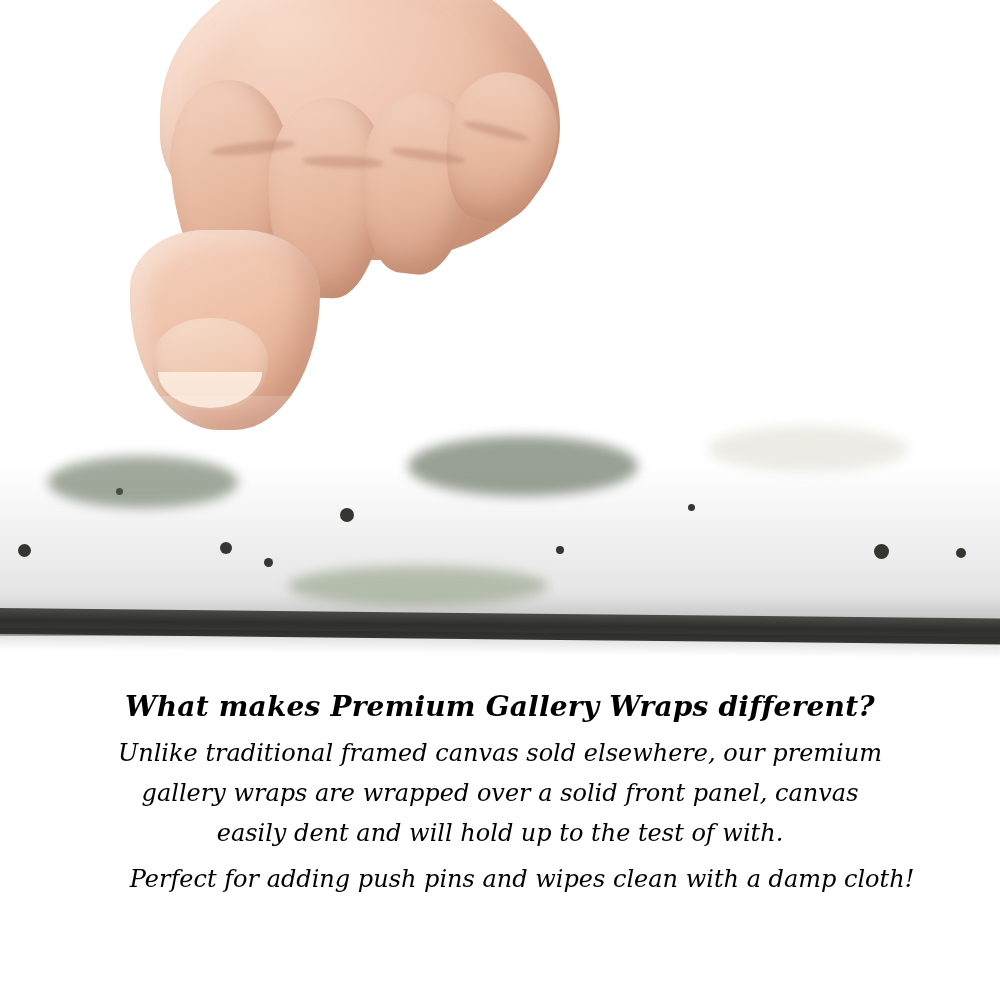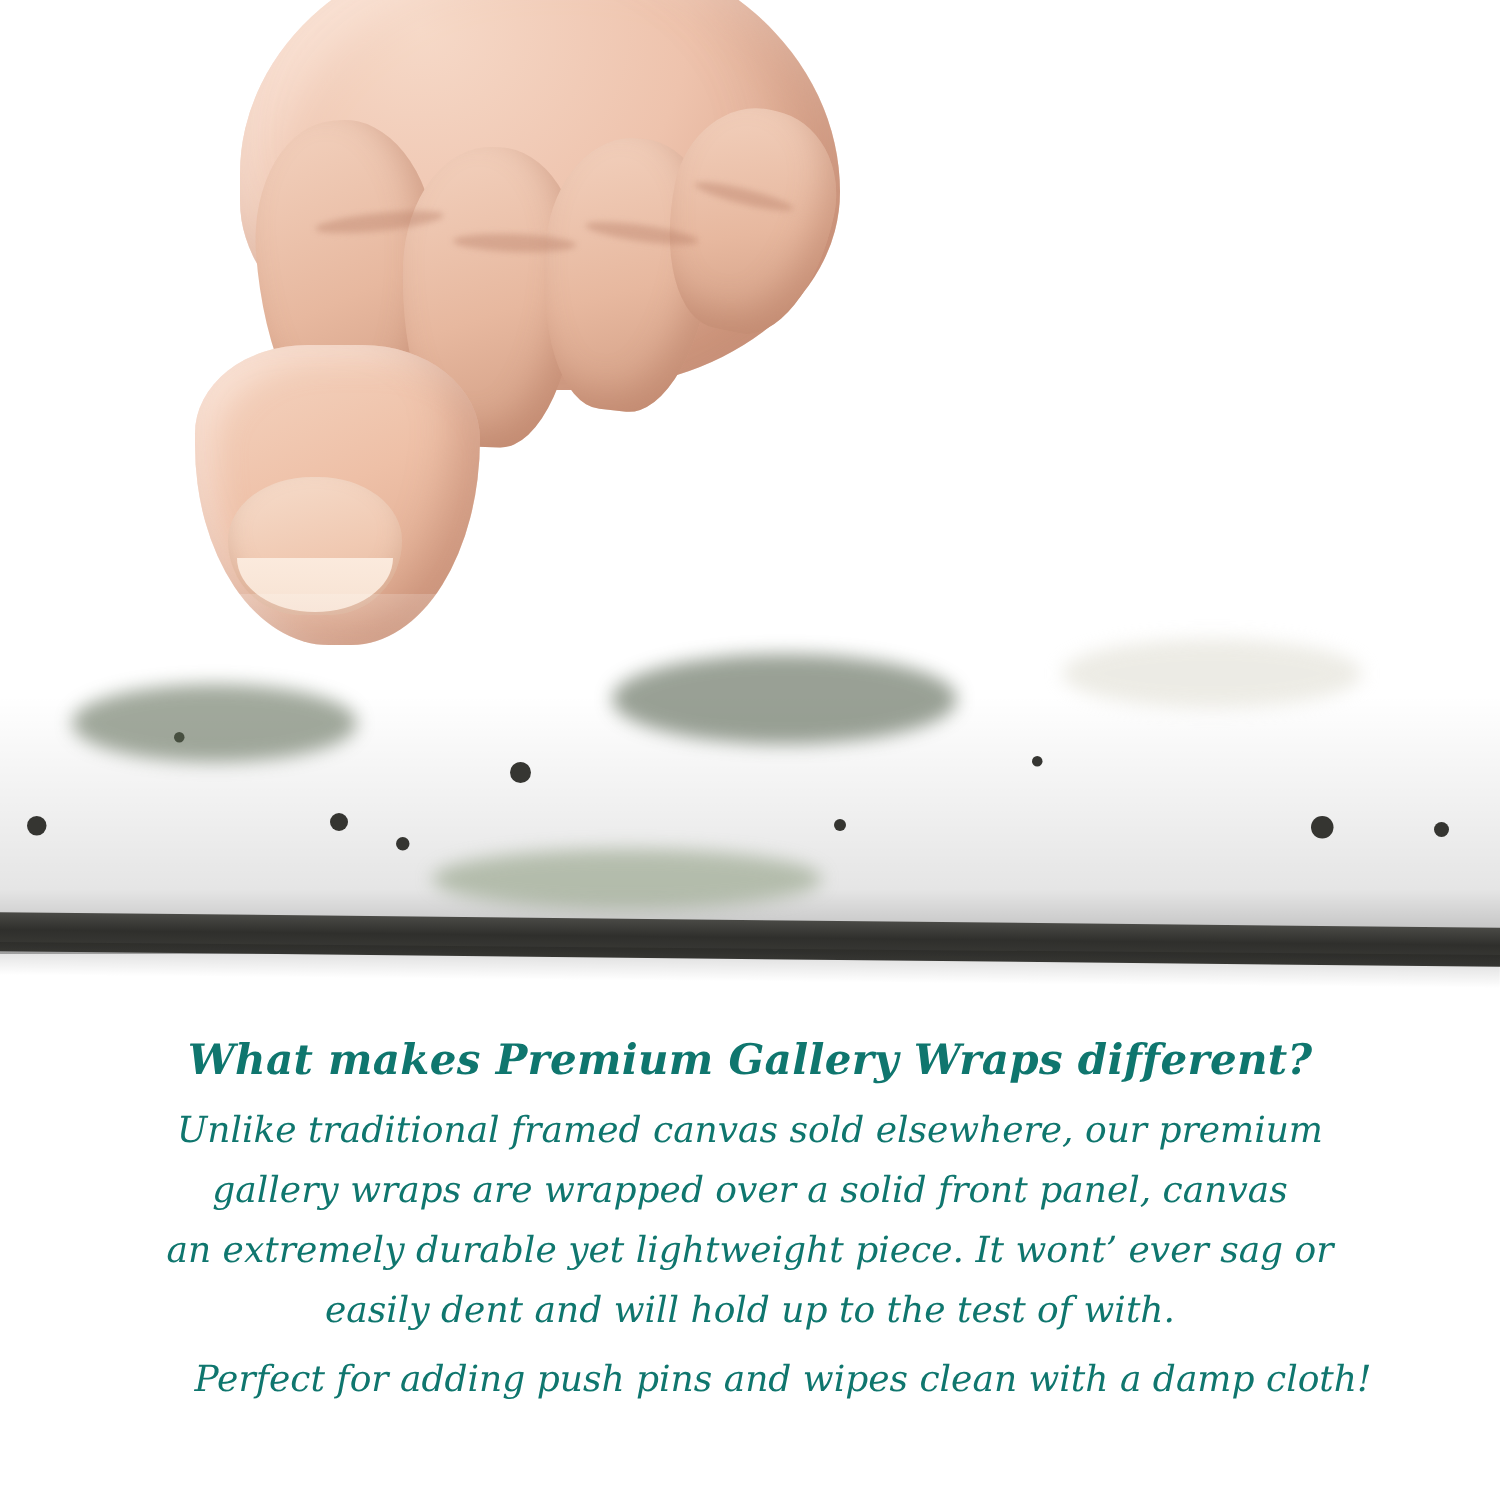--- a/index.html
+++ b/index.html
@@ -154,21 +154,21 @@
     transform-origin: 0 0;
   }
 
   
   .caption {
     position: absolute;
     left: 0;
     top: 690px;
     width: 1000px;
     text-align: center;
-    color: #0f766e;
+    color: #000000;
     font-family: "DejaVu Serif", serif;
     font-style: italic;
   }
   .caption h2 {
     margin: 0 0 10px 0;
     font-size: 28px;
     font-weight: 700;
     letter-spacing: 0.2px;
   }
   .caption p {
@@ -225,18 +225,17 @@
     </div>
 
     <div class="canvas-bottom-edge"></div>
     <div class="shadow-under"></div>
   </div>
 
   <div class="caption">
     <h2>What makes Premium Gallery Wraps different?</h2>
     <p>Unlike traditional framed canvas sold elsewhere, our premium</p>
     <p>gallery wraps are wrapped over a solid front panel, canvas</p>
-    <p>an extremely durable yet lightweight piece. It wont’ ever sag or</p>
     <p>easily dent and will hold up to the test of with.</p>
     <p class="last">Perfect for adding push pins and wipes clean with a damp cloth!</p>
   </div>
 
 </div>
 
 </body></html>

